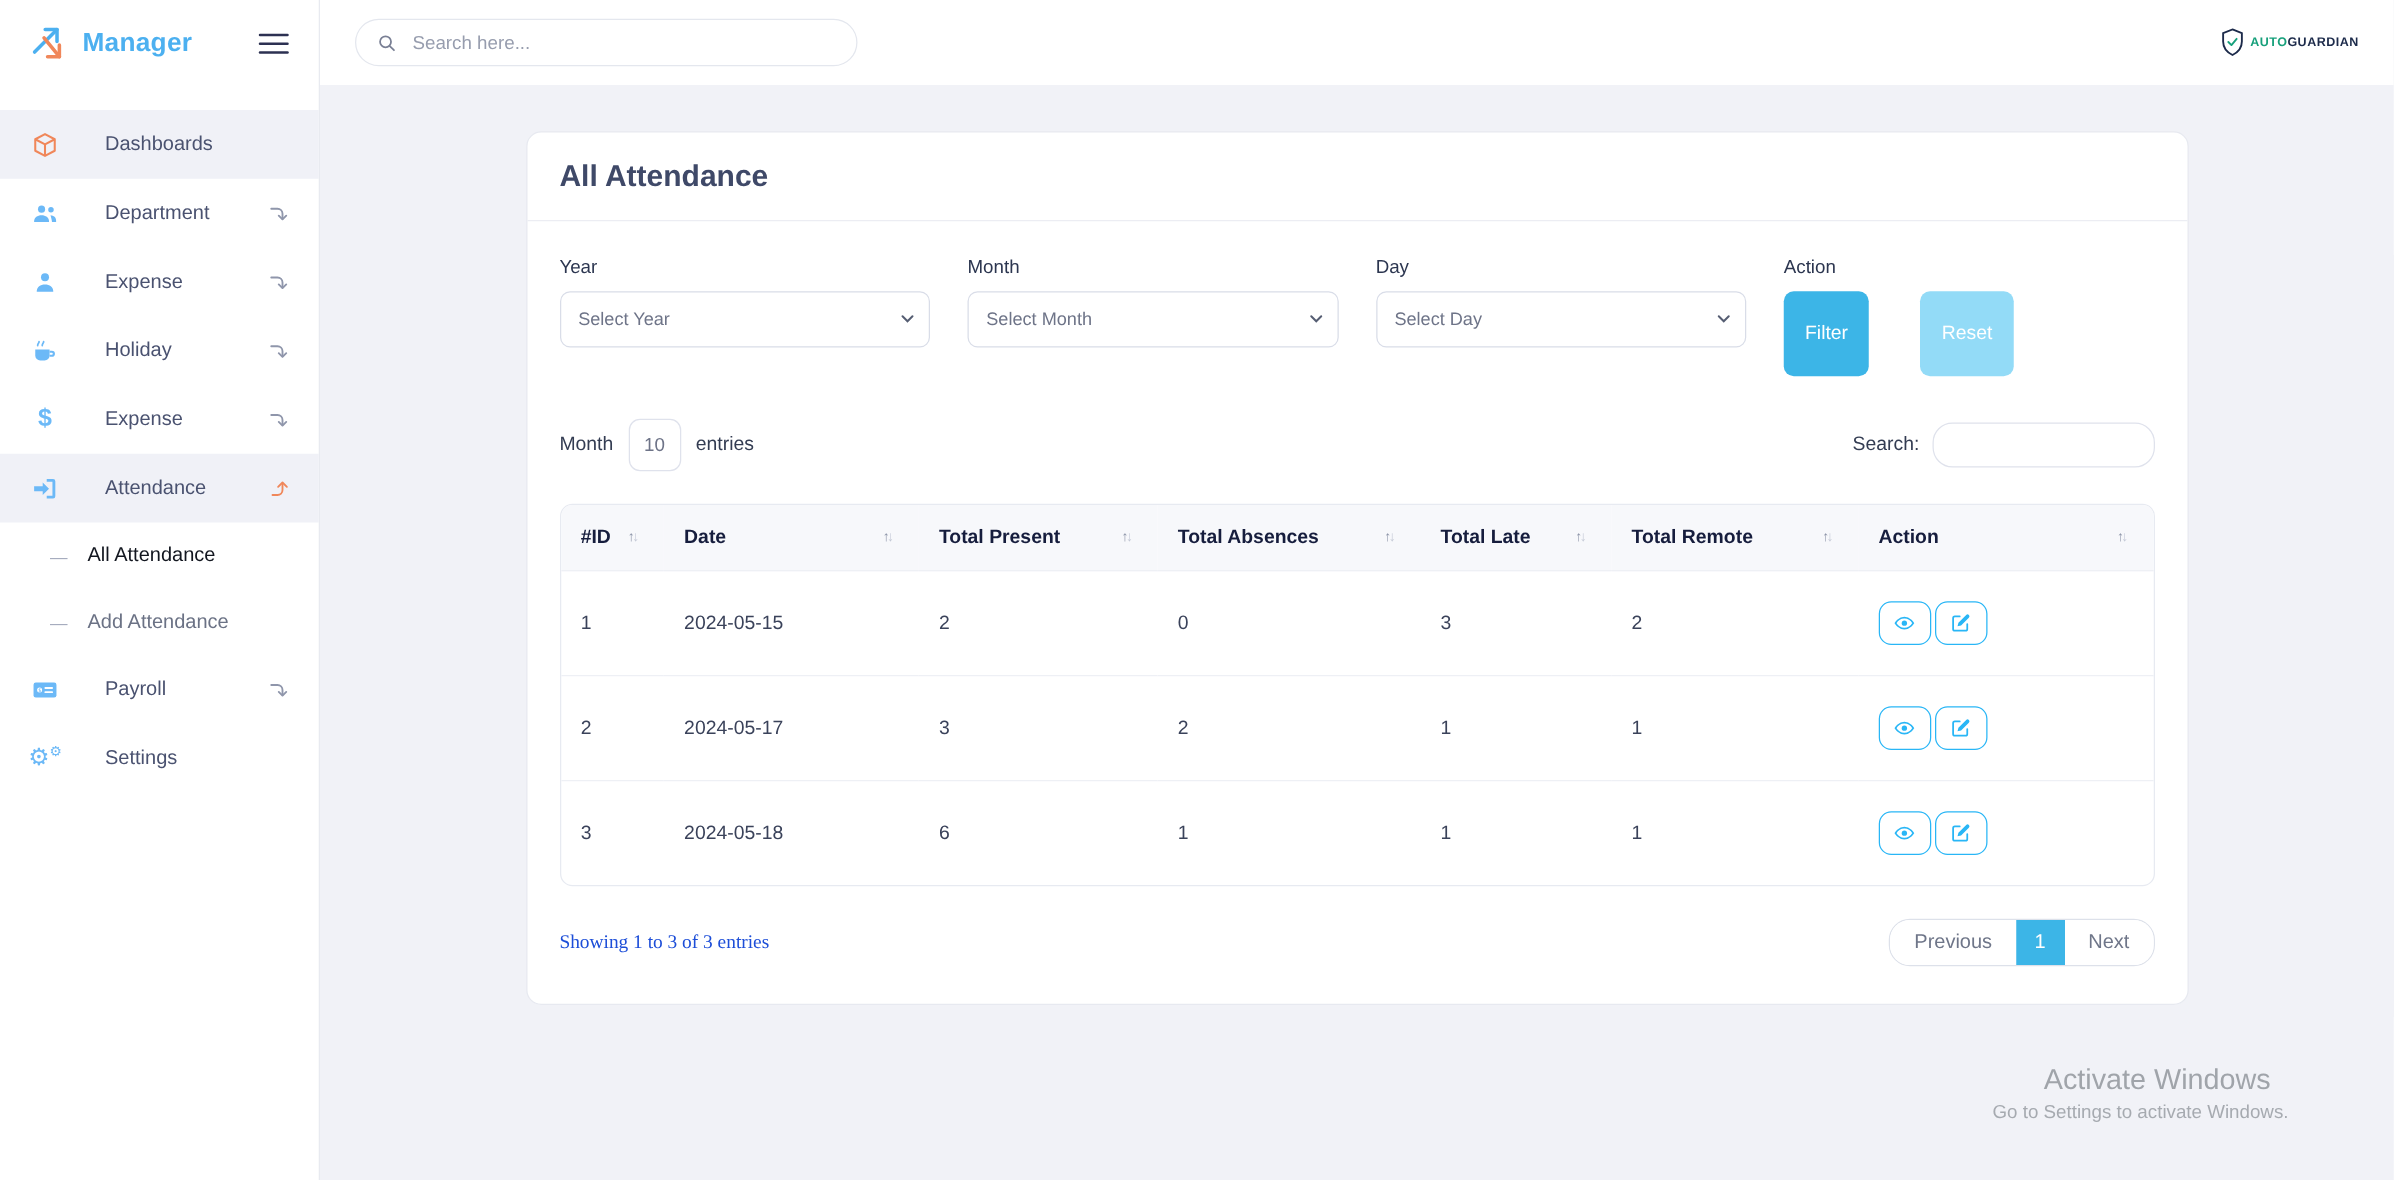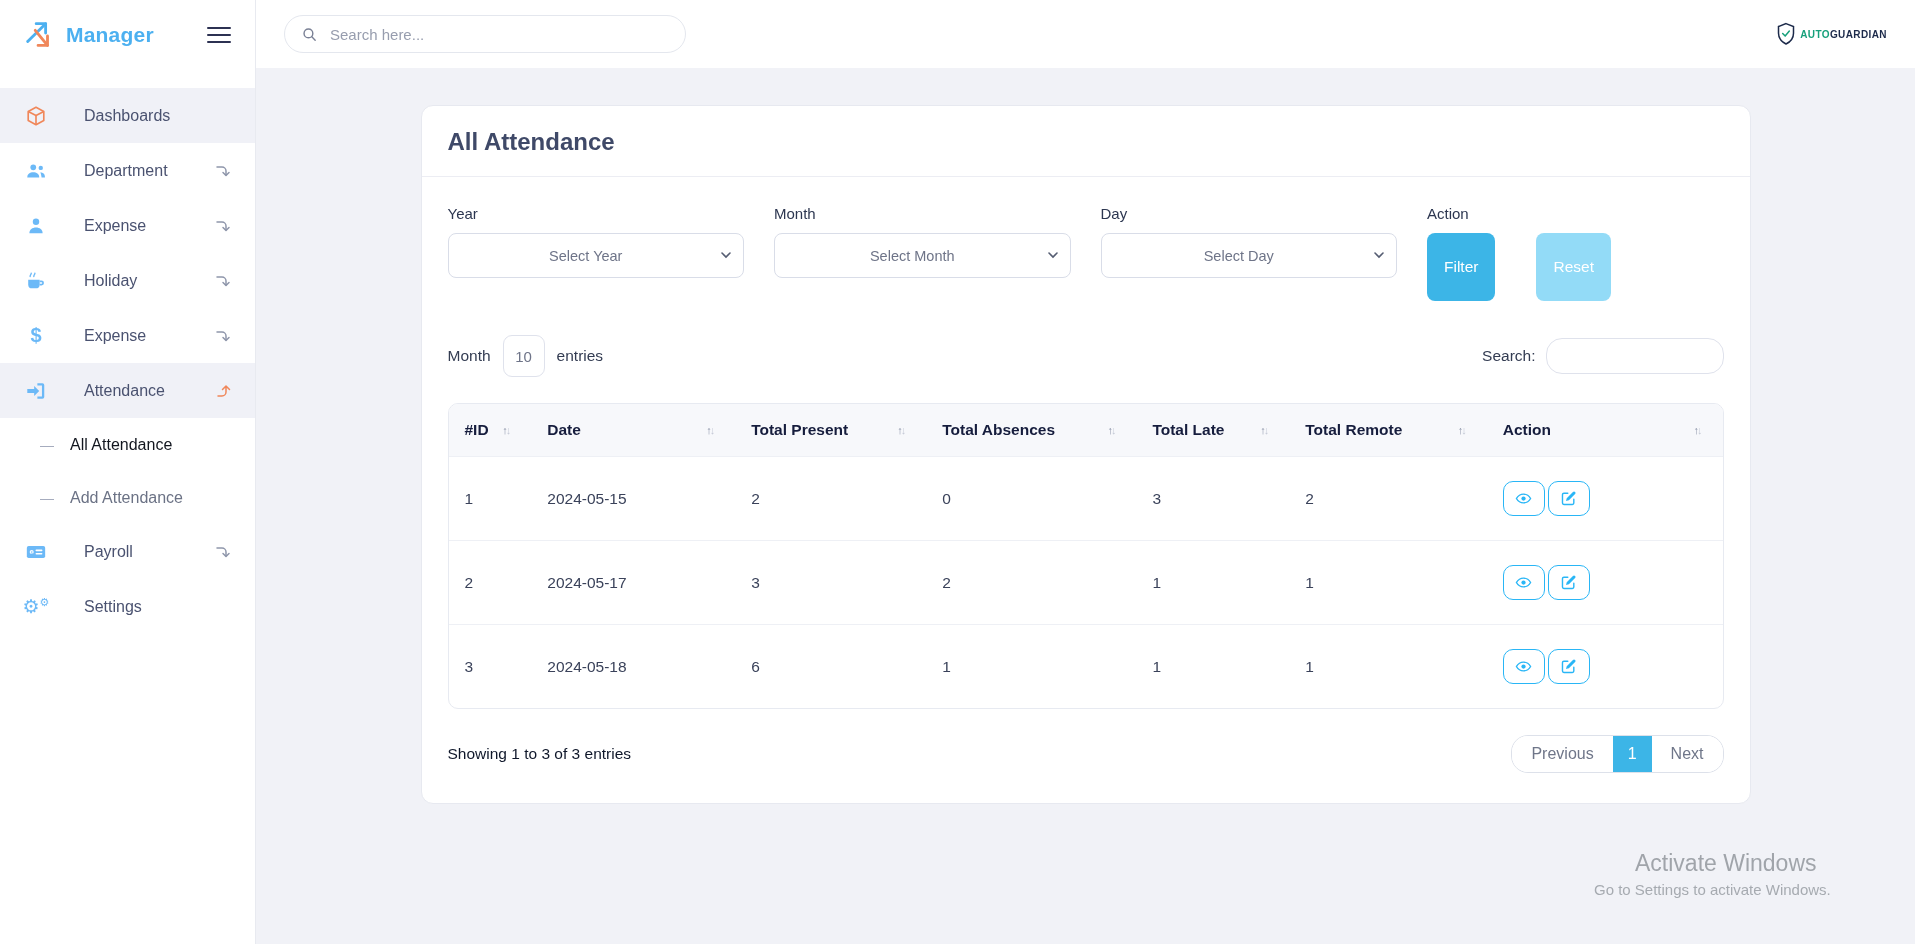--- a/index.html
+++ b/index.html
@@ -46,21 +46,21 @@
   
   .content { position:absolute; left:256px; right:0; top:68px; bottom:0; }
   .card { width:1330px; margin:37px auto 0; background:#fff; border:1px solid #e7e9f0; border-radius:12px; }
   .card-header { padding:22px 26px 20px; border-bottom:1px solid #ecedf3; }
   .card-title { font-size:24px; font-weight:700; color:#3f4968; }
   .filters { display:grid; grid-template-columns:repeat(4,1fr); gap:30px; padding:28px 26px 0; }
   .filter-label { font-size:15px; color:#2c3650; margin-bottom:11px; }
   .select-wrap { position:relative; }
   .select-wrap select { width:100%; height:45px; appearance:none; -webkit-appearance:none;
     border:1px solid #d9dde8; border-radius:8px; padding:0 34px 0 14px; font-size:14.5px; color:#6e7488;
-    background:#fff; font-family:"Liberation Sans",sans-serif; outline:none; cursor:pointer;text-align:center; }
+    background:#fff; font-family:"Liberation Sans",sans-serif; outline:none; cursor:pointer; }
   .select-chevron { position:absolute; right:12px; top:16px; pointer-events:none; }
   .btn-row { display:flex; gap:9px; }
   .btn { border:none; border-radius:8px; color:#fff; font-size:15.5px; padding:25px 17px; cursor:pointer; font-family:"Liberation Sans",sans-serif; }
   .btn-filter { background:var(--accent,#3cb5e7); }
   .btn-reset { background:var(--accent-light,#93dbf7);margin-left:32px; }
   .list-controls { display:flex; align-items:center; justify-content:space-between; padding:34px 26px 26px; }
   .show-group { display:flex; align-items:center; gap:12px; font-size:15.5px; color:#333c52; }
   .entries-input { width:42px; height:42px; border:1px solid #dfe2ec; border-radius:9px; text-align:center;
     font-size:15px; color:#6e7488; outline:none; font-family:"Liberation Sans",sans-serif; }
   .search-group { display:flex; align-items:center; gap:10px; font-size:15.5px; color:#333c52; }
@@ -71,21 +71,21 @@
   thead th { background:#f7f8fb; padding:17px 16px; font-size:15.5px; color:#161d3d; text-align:left; cursor:pointer; }
   .th-inner { display:flex; align-items:center; justify-content:space-between; }
   .sort-icon { font-size:11px; letter-spacing:-2px; white-space:nowrap; padding-right:6px; }
   .sort-up { color:#8b93a7; } .sort-down { color:#c4c9d6; }
   tbody td { padding:24px 16px; font-size:15.5px; color:#3a425a; border-top:1px solid #eef0f5; }
   .action-btns { display:flex; gap:3px; }
   .icon-btn { width:42px; height:35px; border:1px solid #29b6f6; background:#fff; border-radius:10px;
     display:flex; align-items:center; justify-content:center; cursor:pointer; }
   .icon-btn svg { width:17px; height:17px; }
   .card-footer { display:flex; align-items:center; justify-content:space-between; padding:26px 26px 30px; }
-  .summary { font-size:15.5px; color:#0f172a; }
+  .summary { font-size:15.5px; color:#1d4ed8;font-family:Liberation Serif, serif; }
   .pagination { display:flex; align-items:stretch; border:1px solid #dde1ea; border-radius:17px; overflow:hidden; height:38px; }
   .page-link { display:flex; align-items:center; padding:0 19px; font-size:16px; color:#6f7689; background:#fff; cursor:pointer; }
   .page-link.current { background:var(--accent,#3cb5e7); color:#fff; padding:0 15px; }
   
   .watermark { position:absolute; left:1594px; top:850px; pointer-events:none; }
   .wm1 { font-size:23px; color:rgba(110,116,122,.62);margin-left:41px; }
   .wm2 { font-size:15px; color:rgba(120,126,132,.62); margin-top:4px; }
 </style>
 </head>
 <body>

